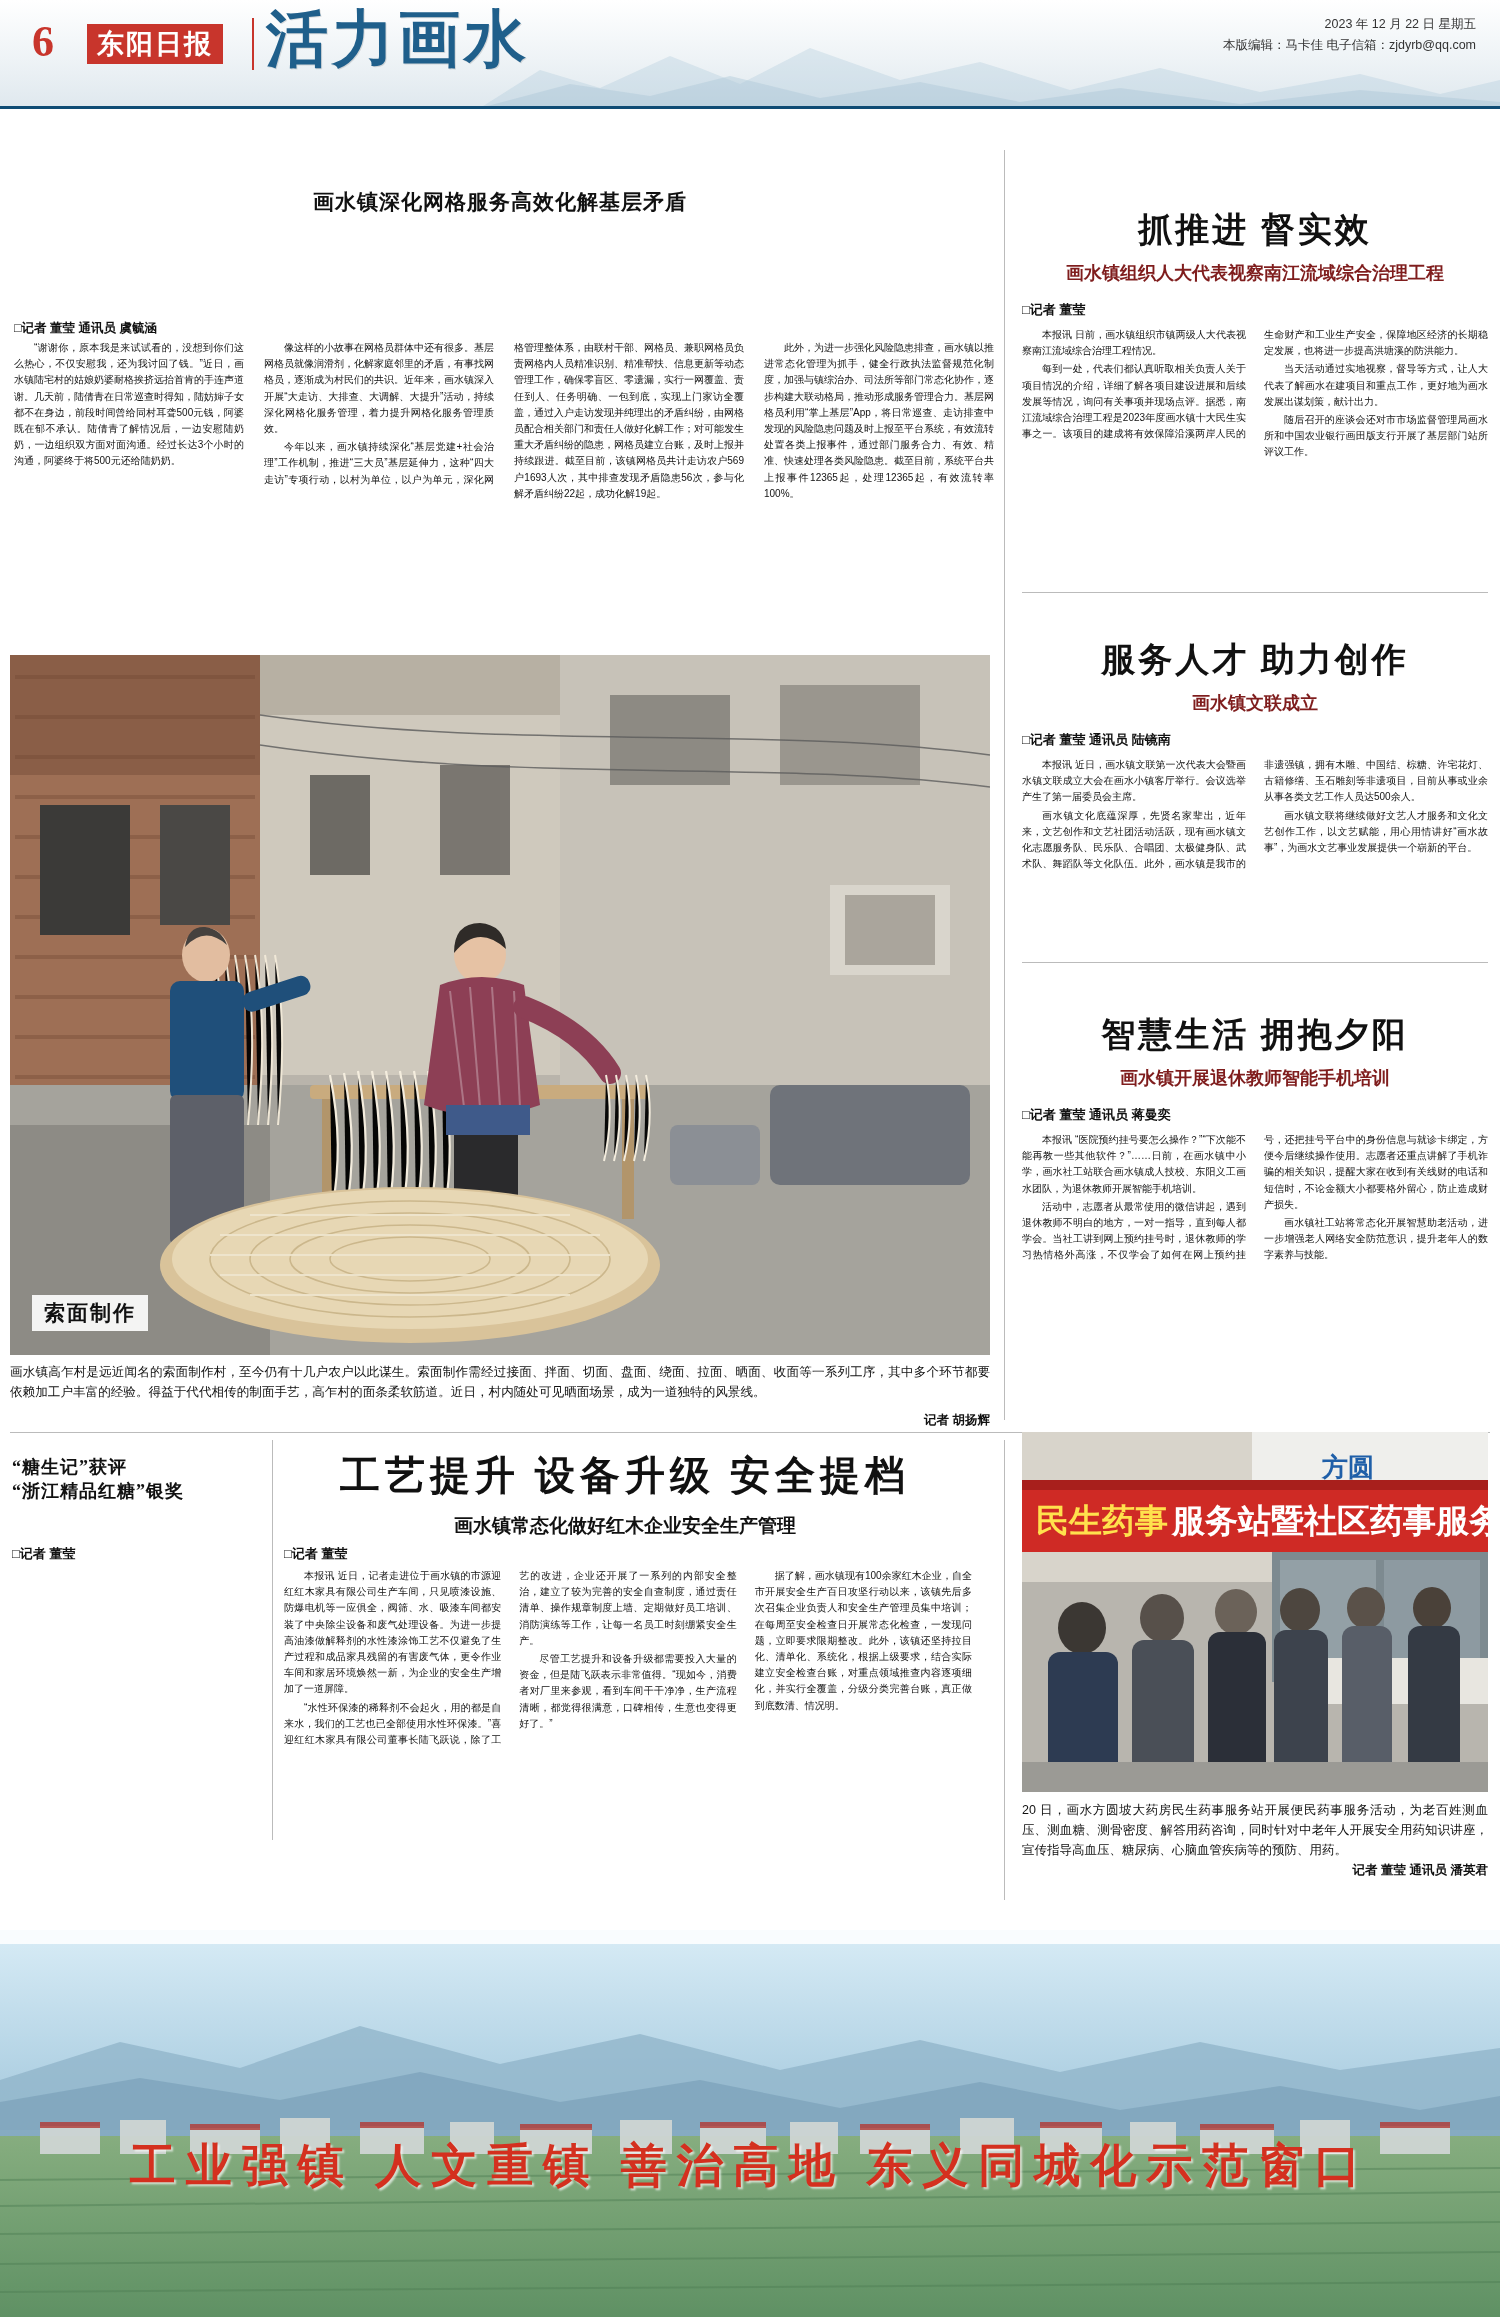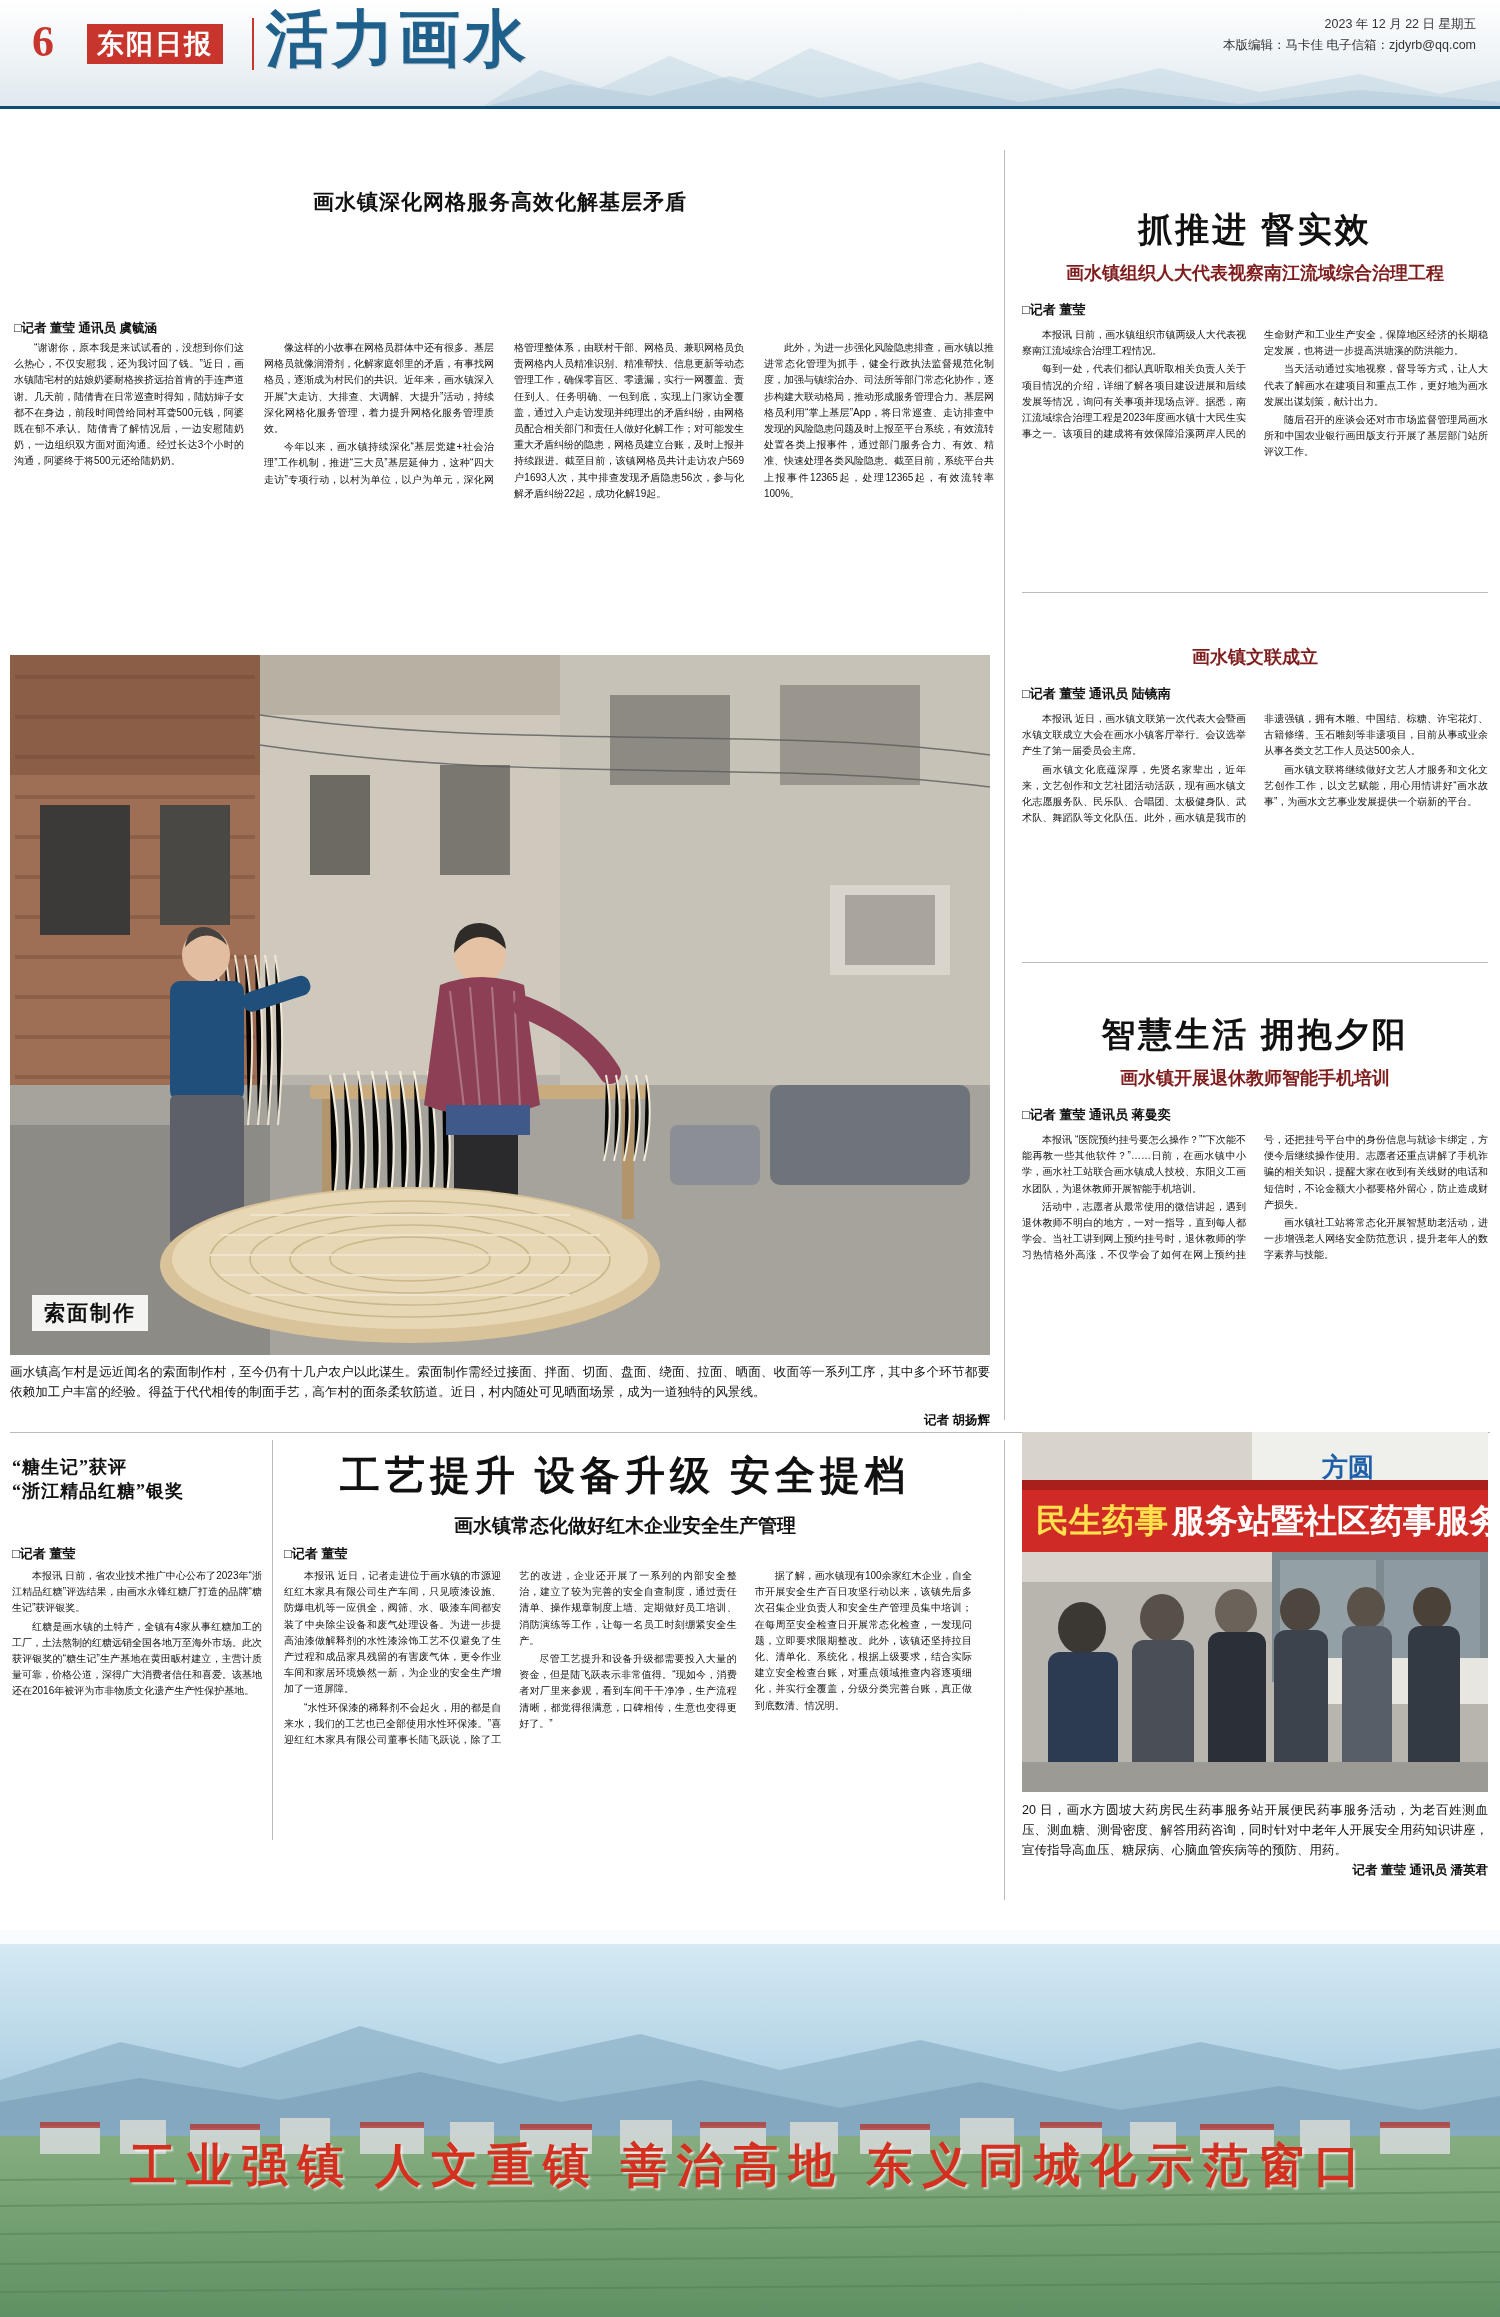--- a/index.html
+++ b/index.html
@@ -350,20 +350,21 @@
       <p>本报讯  日前，画水镇组织市镇两级人大代表视察南江流域综合治理工程情况。</p>
       <p>每到一处，代表们都认真听取相关负责人关于项目情况的介绍，详细了解各项目建设进展和后续发展等情况，询问有关事项并现场点评。据悉，南江流域综合治理工程是2023年度画水镇十大民生实事之一。该项目的建成将有效保障沿溪两岸人民的生命财产和工业生产安全，保障地区经济的长期稳定发展，也将进一步提高洪塘溪的防洪能力。</p>
       <p>当天活动通过实地视察，督导等方式，让人大代表了解画水在建项目和重点工作，更好地为画水发展出谋划策，献计出力。</p>
       <p>随后召开的座谈会还对市市场监督管理局画水所和中国农业银行画田版支行开展了基层部门站所评议工作。</p>
     </div>
   </div>
 
   <div class="hrule" style="left:1022px; top:592px; width:466px;"></div>
 
   <div class="right-col" style="left:1022px; top:610px; width:466px;">
+    <div class="rh1">服务人才  助力创作</div>
     <div class="rh2">画水镇文联成立</div>
     <div class="byline" style="margin-top:16px;">□记者 董莹 通讯员 陆镜南</div>
     <div class="col-text" style="margin-top:8px; column-count:2; column-gap:18px;">
       <p>本报讯  近日，画水镇文联第一次代表大会暨画水镇文联成立大会在画水小镇客厅举行。会议选举产生了第一届委员会主席。</p>
       <p>画水镇文化底蕴深厚，先贤名家辈出，近年来，文艺创作和文艺社团活动活跃，现有画水镇文化志愿服务队、民乐队、合唱团、太极健身队、武术队、舞蹈队等文化队伍。此外，画水镇是我市的非遗强镇，拥有木雕、中国结、棕糖、许宅花灯、古籍修缮、玉石雕刻等非遗项目，目前从事或业余从事各类文艺工作人员达500余人。</p>
       <p>画水镇文联将继续做好文艺人才服务和文化文艺创作工作，以文艺赋能，用心用情讲好“画水故事”，为画水文艺事业发展提供一个崭新的平台。</p>
     </div>
   </div>
 
   <div class="hrule" style="left:1022px; top:962px; width:466px;"></div>
@@ -500,24 +501,20 @@
     <div class="photo-caption-badge">索面制作</div>
   </div>
   <div id="photo-cap-text">画水镇高乍村是远近闻名的索面制作村，至今仍有十几户农户以此谋生。索面制作需经过接面、拌面、切面、盘面、绕面、拉面、晒面、收面等一系列工序，其中多个环节都要依赖加工户丰富的经验。得益于代代相传的制面手艺，高乍村的面条柔软筋道。近日，村内随处可见晒面场景，成为一道独特的风景线。</div>
   <div id="photo-credit">记者 胡扬辉</div>
 
   <div id="sugar-head">
     <div>“糖生记”获评</div>
     <div>“浙江精品红糖”银奖</div>
   </div>
   <div id="sugar-byline" class="byline">□记者 董莹</div>
-  <div id="sugar-body" class="col-text">
-    <p>本报讯  日前，省农业技术推广中心公布了2023年“浙江精品红糖”评选结果，由画水永锋红糖厂打造的品牌“糖生记”获评银奖。</p>
-    <p>红糖是画水镇的土特产，全镇有4家从事红糖加工的工厂，土法熬制的红糖远销全国各地万至海外市场。此次获评银奖的“糖生记”生产基地在黄田畈村建立，主营计质量可靠，价格公道，深得广大消费者信任和喜爱。该基地还在2016年被评为市非物质文化遗产生产性保护基地。</p>
-  </div>
 
   <div id="craft-head">
     <div class="t1">工艺提升  设备升级  安全提档</div>
     <div class="t2">画水镇常态化做好红木企业安全生产管理</div>
   </div>
   <div id="craft-byline" class="byline">□记者 董莹</div>
   <div id="craft-cols" class="col-text">
     <p>本报讯  近日，记者走进位于画水镇的市源迎红红木家具有限公司生产车间，只见喷漆设施、防爆电机等一应俱全，阀筛、水、吸漆车间都安装了中央除尘设备和废气处理设备。为进一步提高油漆做解释剂的水性漆涂饰工艺不仅避免了生产过程和成品家具残留的有害废气体，更令作业车间和家居环境焕然一新，为企业的安全生产增加了一道屏障。</p>
     <p>“水性环保漆的稀释剂不会起火，用的都是自来水，我们的工艺也已全部使用水性环保漆。”喜迎红红木家具有限公司董事长陆飞跃说，除了工艺的改进，企业还开展了一系列的内部安全整治，建立了较为完善的安全自查制度，通过责任清单、操作规章制度上墙、定期做好员工培训、消防演练等工作，让每一名员工时刻绷紧安全生产。</p>
     <p>尽管工艺提升和设备升级都需要投入大量的资金，但是陆飞跃表示非常值得。“现如今，消费者对厂里来参观，看到车间干干净净，生产流程清晰，都觉得很满意，口碑相传，生意也变得更好了。”</p>

